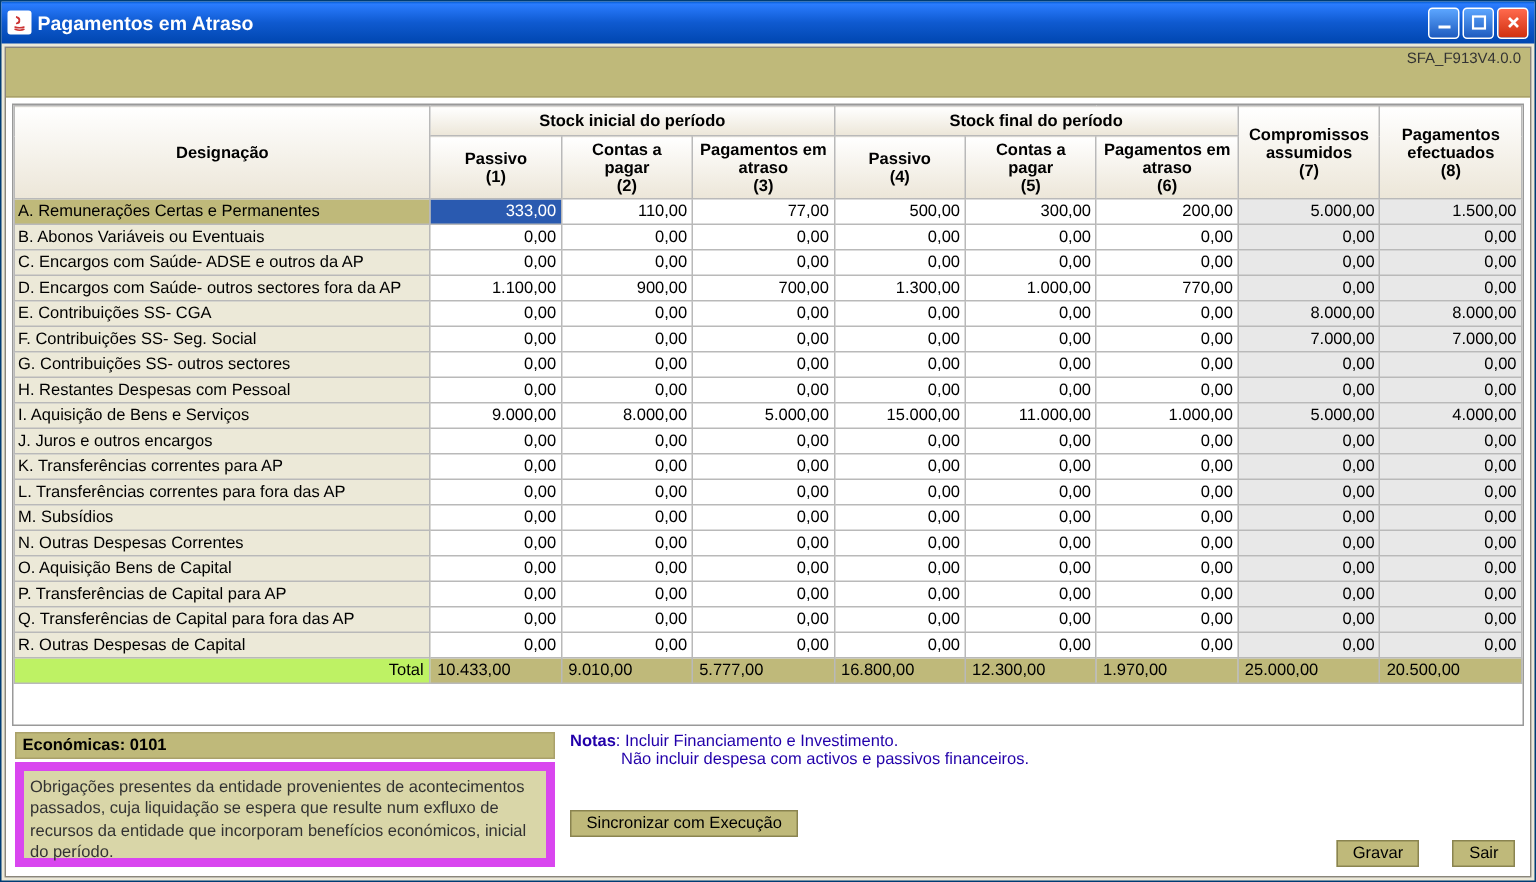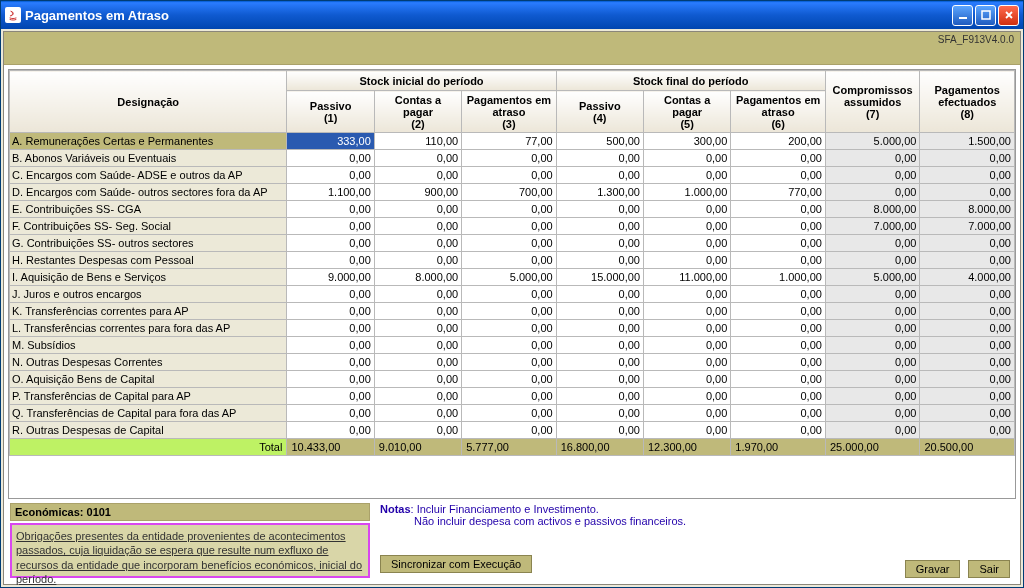--- a/index.html
+++ b/index.html
@@ -37,27 +37,27 @@
   td.num { text-align:right; padding-right:3px; background:#fff; }
   td.gray { background:#e8e8e8; }
   tr.selected td.label { background:#bfb97a; }
   tr.selected td.selcell { background:#2a5ab0; color:#fff; }
   tr.total td { background:#bfb97a; text-align:left; font-weight:normal; }
   tr.total td.label { background:#bef264; text-align:right; font-weight:normal; }
   
   .bottom { display:flex; padding:4px 6px 6px 6px; gap:10px; align-items:flex-start; }
   .econ { width:360px; }
   .econ-hdr { background:#bfb97a; border:1px solid #aaa16a; padding:2px 4px; font-weight:bold; font-size:11px; }
-  .econ-box { border:2px solid #d946ef; background:#d9d6a8; padding:4px; font-size:11px; color:#333; line-height:1.3; height:55px; margin-top:2px;text-decoration:underline;}
+  .econ-box { border:6px solid #d946ef; background:#d9d6a8; padding:4px; font-size:11px; color:#333; line-height:1.3; height:70px; margin-top:2px;}
   .notes { flex:1; font-size:11px; }
   .notes .nlab { font-weight:bold; color:#20a; }
   .notes .ntxt { color:#20a; }
   .btn-row { margin-top:28px; }
   .btn { background:#bfb97a; border:1px solid #8a8450; padding:2px 10px; font-size:11px; cursor:pointer; color:#000; }
-  .right-btns { align-self:flex-end; display:flex; gap:8px; margin-top:40px; padding-right:4px;margin-left:18px;}
+  .right-btns { align-self:flex-end; display:flex; gap:22px; margin-top:40px; padding-right:4px;margin-left:18px;}
   
   col.c-des { width:270px; }
   col.c-n { width:85px; }
   col.c-w { width:92px; }
 </style>
 </head>
 <body>
 
 <div class="window">
   <div class="titlebar">

